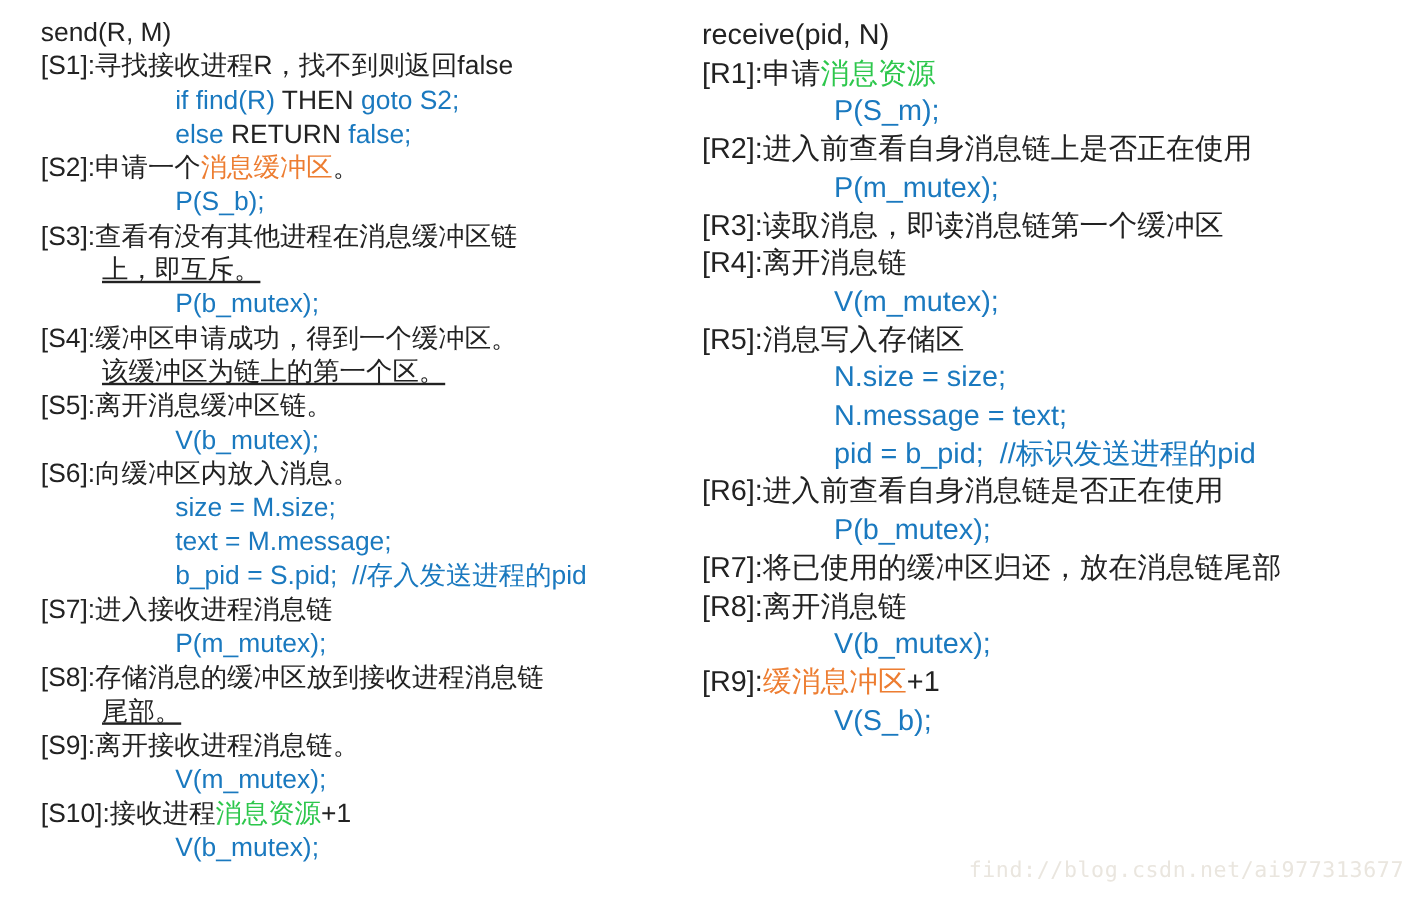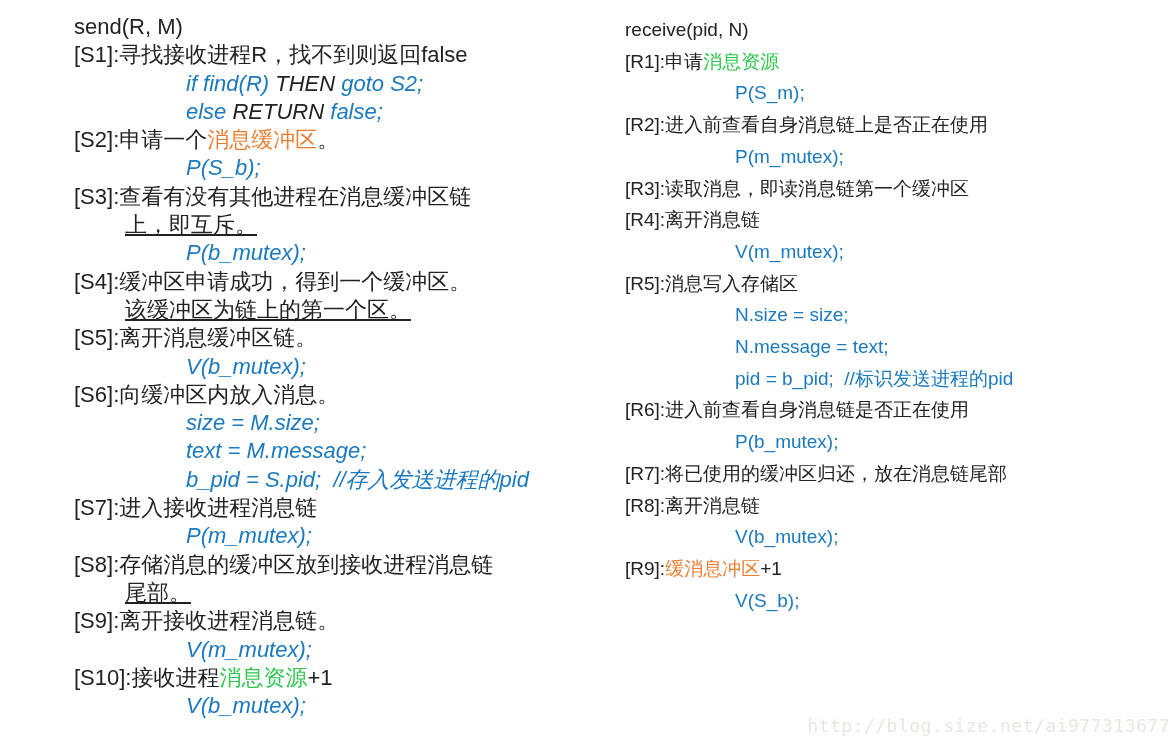--- a/index.html
+++ b/index.html
@@ -19,40 +19,39 @@
     height: 748px;
     background: #ffffff;
     position: relative;
     overflow: hidden;
     font-family: "Liberation Sans", "DejaVu Sans", sans-serif;
     color: var(--c-black);
   }
   .column {
     position: absolute;
     white-space: pre;
-    margin-left: 40px;
   }
   .column-left {
     left: 34px;
     top: 13px;
     width: 548px;
     font-size: 22px;
     line-height: 28.3px;
   }
   .column-right {
     left: 585px;
     top: 14px;
     width: 588px;
-    font-size: 19px;
+    font-size: 24px;
     line-height: 31.7px;
   }
   .line { white-space: pre; }
   .indent-0 { padding-left: 0; }
   .indent-1 { padding-left: 51px; text-decoration: underline; }
-  .column-left  .indent-2 { padding-left: 112px; font-style: italic; }
+  .column-left  .indent-2 { padding-left: 112px; }
   .column-right .indent-2 { padding-left: 110px; }
   .seg-black  { color: var(--c-black); }
   .seg-blue   { color: var(--c-blue); }
   .seg-orange { color: var(--c-orange); }
   .seg-green  { color: var(--c-green); }
   .watermark {
     position: absolute;
     right: 6px;
     bottom: 12px;
     font-family: "DejaVu Sans Mono", monospace;
@@ -62,13 +61,13 @@
     white-space: pre;
   }
 </style>
 </head>
 <body>
 
 <div class="column column-left" id="col-send"><div class="line indent-0"><span class="seg seg-black">send(R, M)</span></div><div class="line indent-0"><span class="seg seg-black">[S1]:寻找接收进程R，找不到则返回false</span></div><div class="line indent-2"><span class="seg seg-blue">if find(R) </span><span class="seg seg-black">THEN </span><span class="seg seg-blue">goto S2;</span></div><div class="line indent-2"><span class="seg seg-blue">else </span><span class="seg seg-black">RETURN </span><span class="seg seg-blue">false;</span></div><div class="line indent-0"><span class="seg seg-black">[S2]:申请一个</span><span class="seg seg-orange">消息缓冲区</span><span class="seg seg-black">。</span></div><div class="line indent-2"><span class="seg seg-blue">P(S_b);</span></div><div class="line indent-0"><span class="seg seg-black">[S3]:查看有没有其他进程在消息缓冲区链</span></div><div class="line indent-1"><span class="seg seg-black">上，即互斥。</span></div><div class="line indent-2"><span class="seg seg-blue">P(b_mutex);</span></div><div class="line indent-0"><span class="seg seg-black">[S4]:缓冲区申请成功，得到一个缓冲区。</span></div><div class="line indent-1"><span class="seg seg-black">该缓冲区为链上的第一个区。</span></div><div class="line indent-0"><span class="seg seg-black">[S5]:离开消息缓冲区链。</span></div><div class="line indent-2"><span class="seg seg-blue">V(b_mutex);</span></div><div class="line indent-0"><span class="seg seg-black">[S6]:向缓冲区内放入消息。</span></div><div class="line indent-2"><span class="seg seg-blue">size = M.size;</span></div><div class="line indent-2"><span class="seg seg-blue">text = M.message;</span></div><div class="line indent-2"><span class="seg seg-blue">b_pid = S.pid;  //存入发送进程的pid</span></div><div class="line indent-0"><span class="seg seg-black">[S7]:进入接收进程消息链</span></div><div class="line indent-2"><span class="seg seg-blue">P(m_mutex);</span></div><div class="line indent-0"><span class="seg seg-black">[S8]:存储消息的缓冲区放到接收进程消息链</span></div><div class="line indent-1"><span class="seg seg-black">尾部。</span></div><div class="line indent-0"><span class="seg seg-black">[S9]:离开接收进程消息链。</span></div><div class="line indent-2"><span class="seg seg-blue">V(m_mutex);</span></div><div class="line indent-0"><span class="seg seg-black">[S10]:接收进程</span><span class="seg seg-green">消息资源</span><span class="seg seg-black">+1</span></div><div class="line indent-2"><span class="seg seg-blue">V(b_mutex);</span></div></div>
 
 <div class="column column-right" id="col-receive"><div class="line indent-0"><span class="seg seg-black">receive(pid, N)</span></div><div class="line indent-0"><span class="seg seg-black">[R1]:申请</span><span class="seg seg-green">消息资源</span></div><div class="line indent-2"><span class="seg seg-blue">P(S_m);</span></div><div class="line indent-0"><span class="seg seg-black">[R2]:进入前查看自身消息链上是否正在使用</span></div><div class="line indent-2"><span class="seg seg-blue">P(m_mutex);</span></div><div class="line indent-0"><span class="seg seg-black">[R3]:读取消息，即读消息链第一个缓冲区</span></div><div class="line indent-0"><span class="seg seg-black">[R4]:离开消息链</span></div><div class="line indent-2"><span class="seg seg-blue">V(m_mutex);</span></div><div class="line indent-0"><span class="seg seg-black">[R5]:消息写入存储区</span></div><div class="line indent-2"><span class="seg seg-blue">N.size = size;</span></div><div class="line indent-2"><span class="seg seg-blue">N.message = text;</span></div><div class="line indent-2"><span class="seg seg-blue">pid = b_pid;  //标识发送进程的pid</span></div><div class="line indent-0"><span class="seg seg-black">[R6]:进入前查看自身消息链是否正在使用</span></div><div class="line indent-2"><span class="seg seg-blue">P(b_mutex);</span></div><div class="line indent-0"><span class="seg seg-black">[R7]:将已使用的缓冲区归还，放在消息链尾部</span></div><div class="line indent-0"><span class="seg seg-black">[R8]:离开消息链</span></div><div class="line indent-2"><span class="seg seg-blue">V(b_mutex);</span></div><div class="line indent-0"><span class="seg seg-black">[R9]:</span><span class="seg seg-orange">缓消息冲区</span><span class="seg seg-black">+1</span></div><div class="line indent-2"><span class="seg seg-blue">V(S_b);</span></div></div>
 
-<div class="watermark">http://blog.size.net/ai977313677</div>
+<div class="watermark">find://blog.csdn.net/ai977313677</div>
 
 </body></html>

